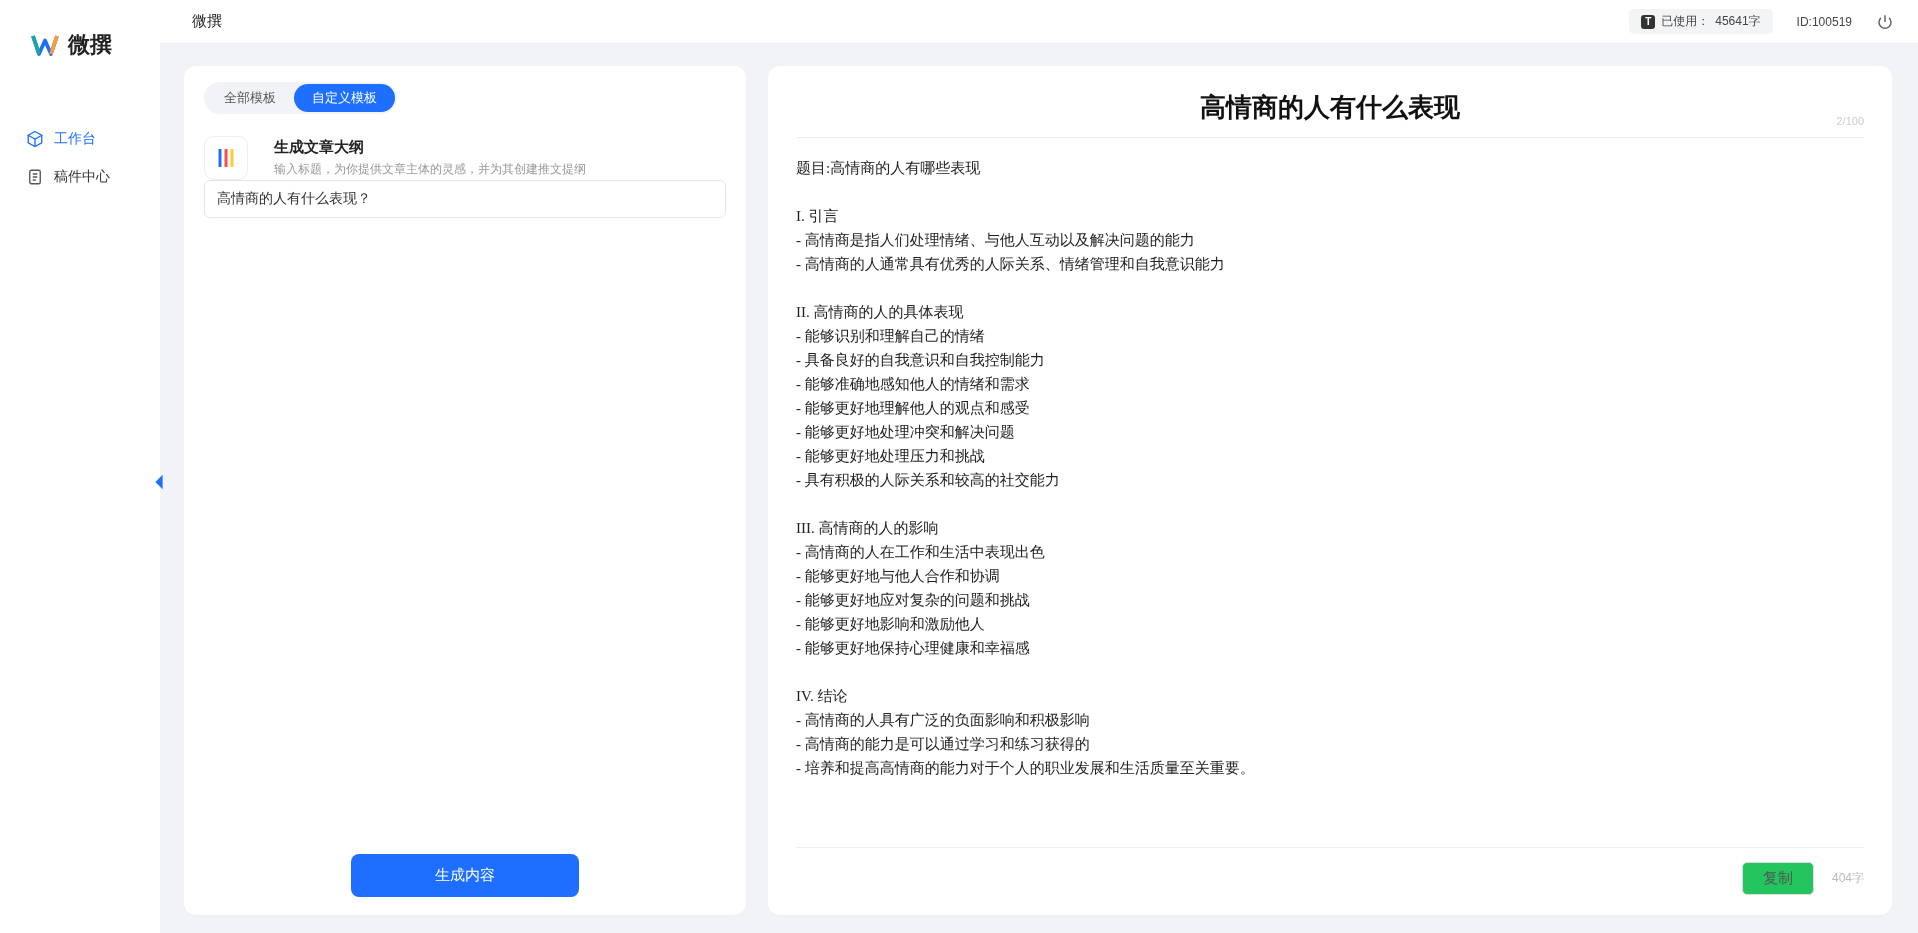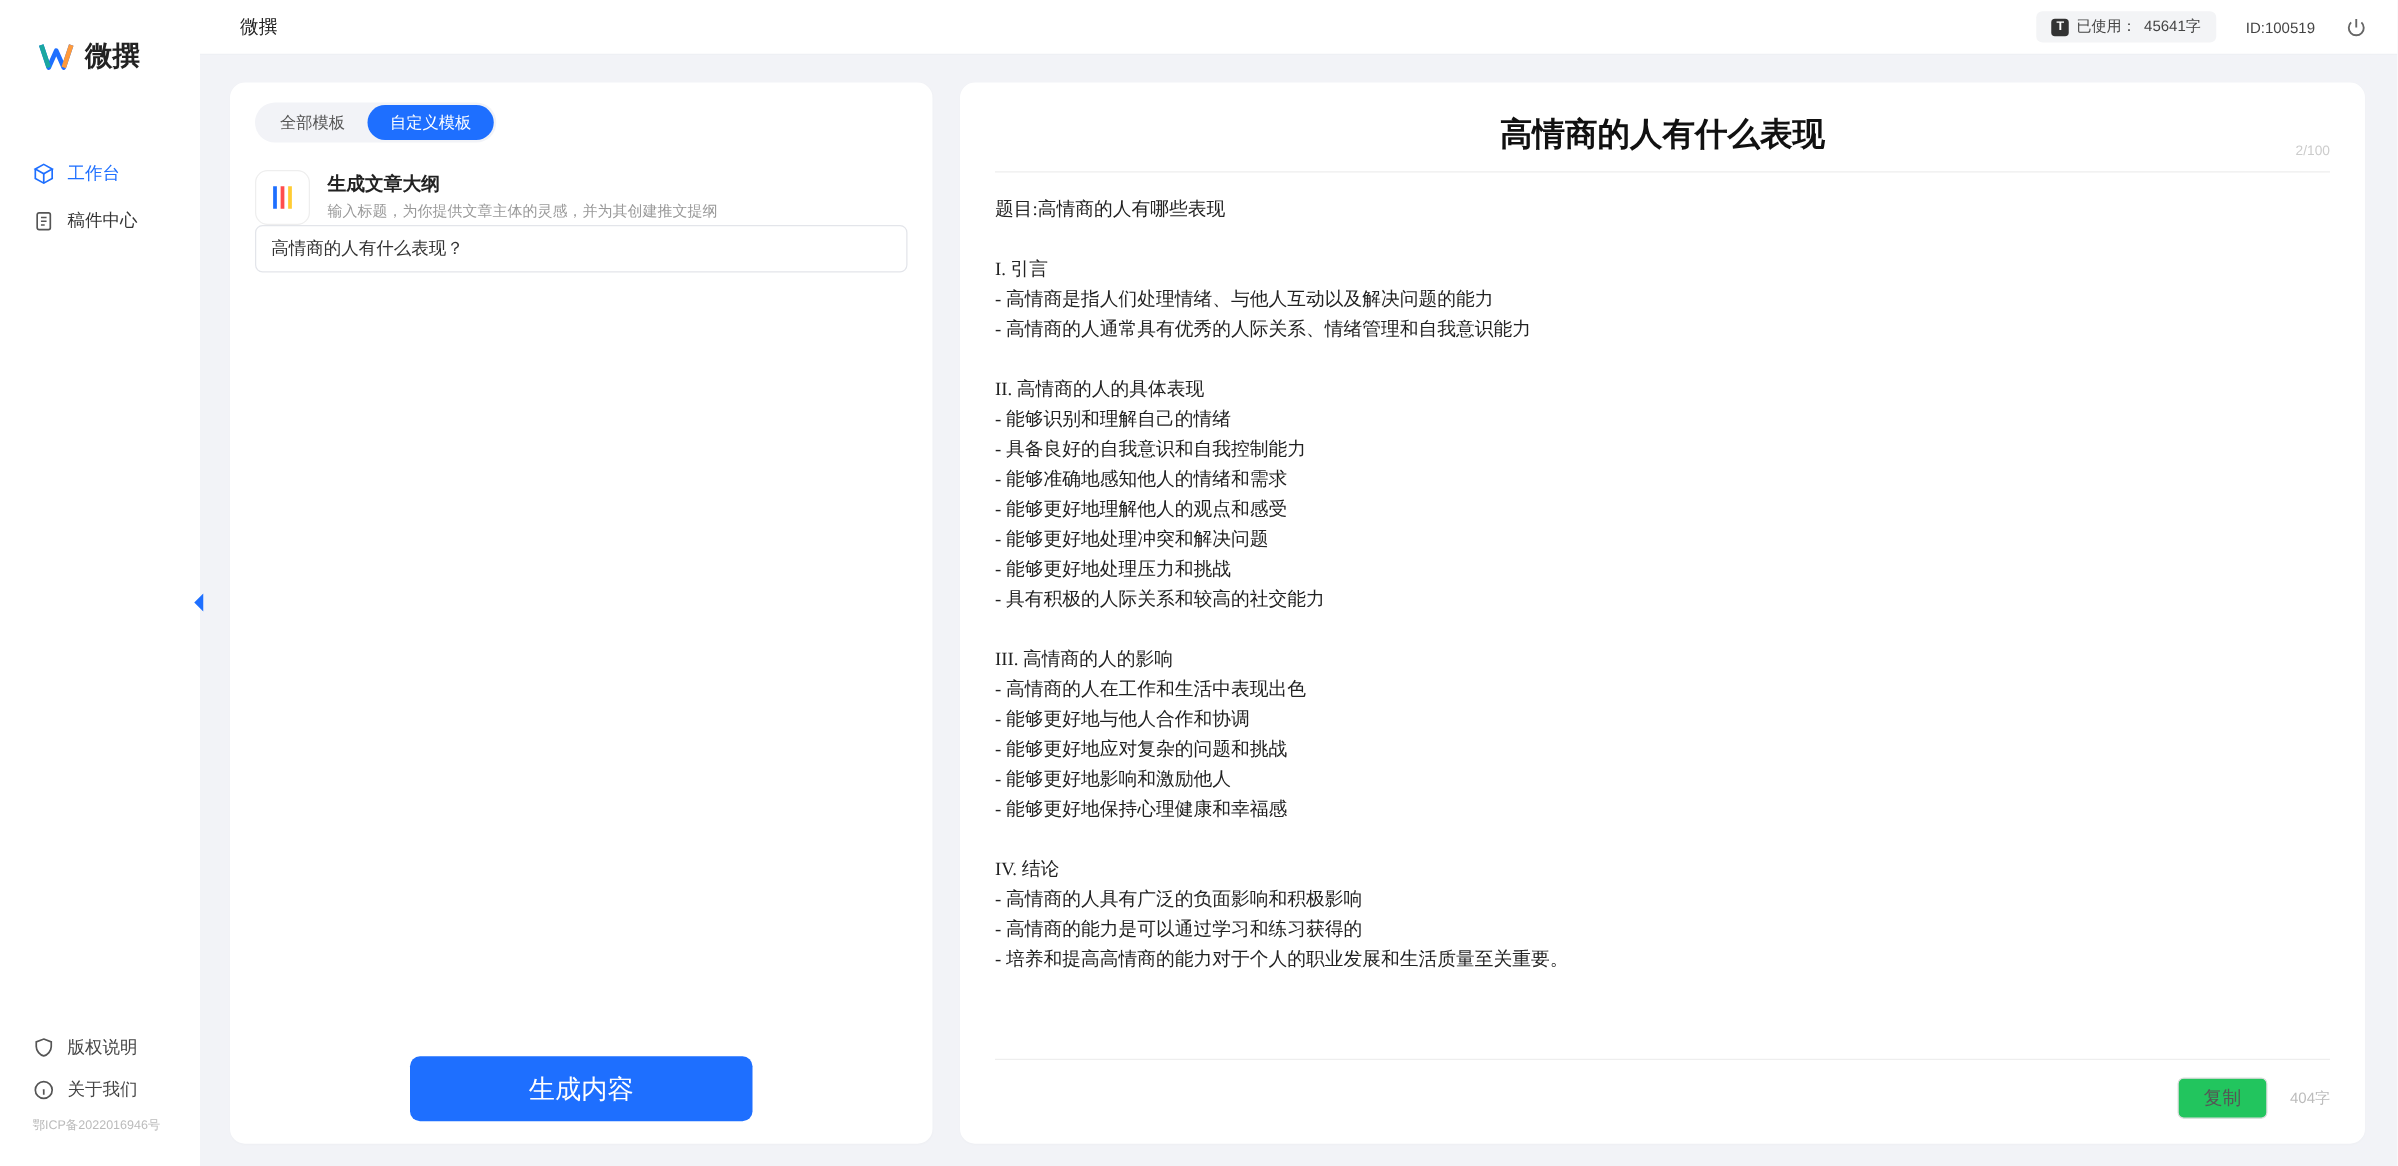--- a/index.html
+++ b/index.html
@@ -32,34 +32,34 @@
 
 
 .workspace { position: absolute; left: 160px; top: 44px; right: 0; bottom: 0; padding: 22px 26px 18px 24px; display: flex; gap: 22px; }
 
 
 .panel { background: #fff; border-radius: 12px; display: flex; flex-direction: column; box-shadow: 0 1px 2px rgba(0,0,0,0.02); }
 .panel-left { width: 562px; flex-shrink: 0; padding: 16px 20px 18px 20px; }
 .tabs { display: inline-flex; background: #f2f3f7; border-radius: 999px; padding: 2px; }
 .tab { padding: 5px 18px; font-size: 13px; color: #555; border-radius: 999px; cursor: pointer; }
 .tab.active { background: #1e6fff; color: #fff; }
-.template-head { display: flex; align-items: center; gap: 14px; margin-top: 22px; }
+.template-head { display: flex; align-items: center; gap: 26px; margin-top: 22px; }
 .template-icon { width: 44px; height: 44px; border-radius: 10px; background: #fff; border:1px solid #eee; display: flex; align-items: center; justify-content: center; font-size: 22px; }
 .template-icon svg { width:24px; height:24px;}
 .template-meta { display: flex; flex-direction: column; gap: 4px; }
 .template-title { font-size: 15px; font-weight: 600; color: #222; }
 .template-desc { font-size: 12px; color: #999; }
 .field-label-row { display: flex; justify-content: space-between; align-items: center; margin-top: 34px; margin-bottom: 8px;}
 .field-label { font-size: 13px; color: #333; }
 .field-counter { font-size: 12px; color: #bbb; }
 .text-input { width: 100%; border: 1px solid #e3e5ea; border-radius: 6px; padding: 10px 12px; font-size: 14px; color: #333; outline: none; }
 .clear-link { display: flex; align-items: center; justify-content: center; gap: 4px; margin-top: 18px; font-size: 13px; color: #aaa; cursor: pointer;}
 .clear-link .icon{ width:14px; height:14px;}
 .panel-left-body { flex:1; }
-.generate-btn { display:block; width: 274px; margin: 0 auto; background: #1e6fff; color: #fff; border: none; border-radius: 8px; padding: 12px 0; font-size: 21px; cursor: pointer; }
+.generate-btn { display:block; width: 228px; margin: 0 auto; background: #1e6fff; color: #fff; border: none; border-radius: 8px; padding: 12px 0; font-size: 15px; cursor: pointer; }
 
 
 .panel-right { flex: 1; padding: 24px 28px 20px 28px; display:flex; flex-direction:column; }
 .output-header { display: flex; align-items: flex-end; justify-content: center; position: relative; border-bottom: 1px solid #eee; padding-bottom: 12px;}
 .output-title { font-size: 26px; font-family: "SimSun","Songti SC",serif; font-weight: 600; color: #111; text-align:center; }
 .output-count { position:absolute; right:0; bottom:10px; font-size: 11px; color: #ccc; }
 .output-body { flex:1; overflow-y:auto; padding-top: 18px; font-size: 15px; color:#222; white-space: pre-line; line-height: 1.6; font-family: "SimSun","Songti SC","Microsoft YaHei",serif; }
 .output-footer { border-top: 1px solid #eee; padding-top: 14px; display:flex; justify-content:flex-end; align-items:center; gap:18px; }
 .copy-btn { border:1px solid #ddd; background:#22c55e; color:#555; font-size:15px; padding:6px 20px; border-radius:5px; cursor:pointer;}
 .char-count { font-size:12px; color:#bbb;}
@@ -92,40 +92,20 @@
     </div>
     <div class="nav-item">
       <span class="icon">
         <svg viewBox="0 0 24 24" fill="none" stroke="#555" stroke-width="1.8">
             <rect x="5" y="3" width="14" height="18" rx="2"></rect>
             <path d="M9 8h6M9 12h6M9 16h4"></path>
           </svg>
       </span>
       <span>稿件中心</span>
     </div>
-  </div>
-  <div class="sidebar-bottom">
-    <div class="nav-item">
-      <span class="icon">
-        <svg viewBox="0 0 24 24" fill="none" stroke="#555" stroke-width="1.8">
-            <path d="M12 3 L20 6 V11 C20 16 16 20 12 21 C8 20 4 16 4 11 V6 Z"></path>
-          </svg>
-      </span>
-      <span>版权说明</span>
-    </div>
-    <div class="nav-item">
-      <span class="icon">
-        <svg viewBox="0 0 24 24" fill="none" stroke="#555" stroke-width="1.8">
-            <circle cx="12" cy="12" r="9"></circle>
-            <path d="M12 8h.01M11 12h1v5"></path>
-          </svg>
-      </span>
-      <span>关于我们</span>
-    </div>
-    <div class="icp">鄂ICP备2022016946号</div>
   </div>
 </div>
 
 <div class="collapse-handle">
   <svg viewBox="0 0 16 20">
       <path d="M12 2 L4 10 L12 18" fill="#1e6fff"></path>
     </svg>
 </div>
 
 <div class="topbar">

